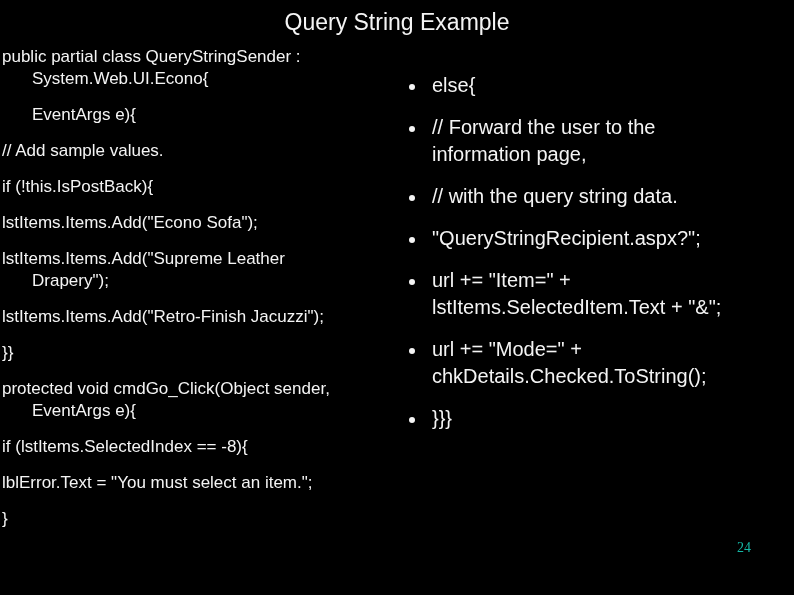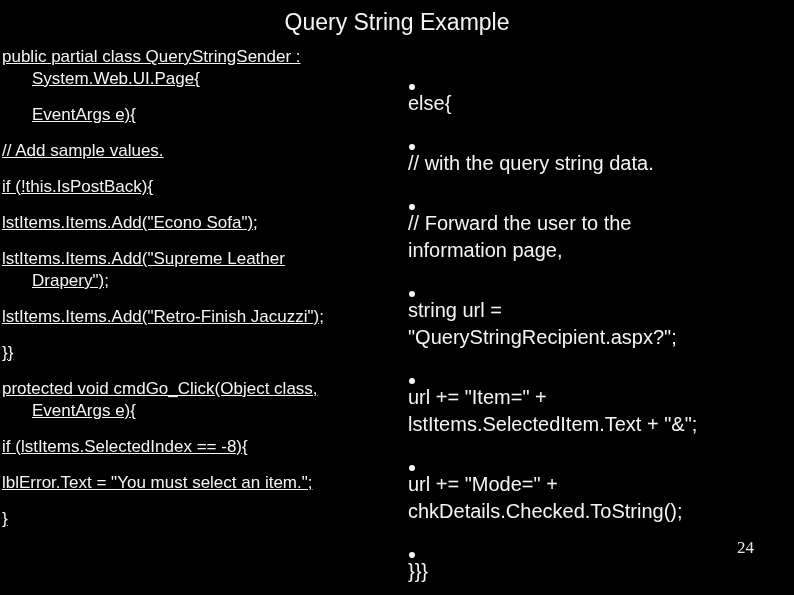--- a/index.html
+++ b/index.html
@@ -36,39 +36,37 @@
     width: 396px;
     color: #f4f4f4;
     font-size: 17px;
     line-height: 22px;
   }
   .para {
     margin-bottom: 14px;
   }
   .code-line {
     white-space: nowrap;
-    text-decoration: underline;
   }
   .code-line.cont {
     padding-left: 30px;
   }
   .right-col {
     position: absolute;
     left: 408px;
     top: 72px;
     width: 384px;
     color: #f4f4f4;
     font-size: 20px;
     line-height: 27px;
   }
   .bullet-item {
     display: flex;
     align-items: flex-start;
     margin-bottom: 15px;
-    flex-direction: column;
   }
   .bullet-dot {
     flex: none;
     width: 6px;
     height: 6px;
     border-radius: 50%;
     background: #f4f4f4;
     margin: 12px 17px 0 1px;
   }
   .bullet-lines {
@@ -76,35 +74,35 @@
     min-width: 0;
   }
   .bullet-line {
     white-space: nowrap;
   }
   .page-number {
     position: absolute;
     left: 737px;
     top: 540px;
     font-family: "Liberation Serif", serif;
-    font-size: 17px;
+    font-size: 14px;
     line-height: 16px;
-    color: #e5e5e5;
+    color: #14b8a6;
   }
 </style>
 </head>
 <body style="background: rgb(0, 0, 0);">
 
 <div class="slide">
   <div class="slide-title">Query String Example</div>
 
   <div class="left-col" id="left-col">
       <div class="para">
         <div class="code-line">public partial class QueryStringSender :</div>
-        <div class="code-line cont">System.Web.UI.Page{</div>
+        <div class="code-line cont">System.Web.UI.Econo{</div>
       </div>
       <div class="para">
         <div class="code-line cont">EventArgs e){</div>
       </div>
       <div class="para">
         <div class="code-line">// Add sample values.</div>
       </div>
       <div class="para">
         <div class="code-line">if (!this.IsPostBack){</div>
       </div>
@@ -115,21 +113,21 @@
         <div class="code-line">lstItems.Items.Add("Supreme Leather</div>
         <div class="code-line cont">Drapery");</div>
       </div>
       <div class="para">
         <div class="code-line">lstItems.Items.Add("Retro-Finish Jacuzzi");</div>
       </div>
       <div class="para">
         <div class="code-line">}}</div>
       </div>
       <div class="para">
-        <div class="code-line">protected void cmdGo_Click(Object class,</div>
+        <div class="code-line">protected void cmdGo_Click(Object sender,</div>
         <div class="code-line cont">EventArgs e){</div>
       </div>
       <div class="para">
         <div class="code-line">if (lstItems.SelectedIndex == -8){</div>
       </div>
       <div class="para">
         <div class="code-line">lblError.Text = "You must select an item.";</div>
       </div>
       <div class="para">
         <div class="code-line">}</div>
@@ -139,34 +137,33 @@
   <div class="right-col" id="right-col">
       <div class="bullet-item">
         <span class="bullet-dot" style="background: rgb(244, 244, 244);"></span>
         <div class="bullet-lines">
           <div class="bullet-line">else{</div>
         </div>
       </div>
       <div class="bullet-item">
         <span class="bullet-dot" style="background: rgb(244, 244, 244);"></span>
         <div class="bullet-lines">
-          <div class="bullet-line">// with the query string data.</div>
-        </div>
-      </div>
-      <div class="bullet-item">
-        <span class="bullet-dot" style="background: rgb(244, 244, 244);"></span>
-        <div class="bullet-lines">
           <div class="bullet-line">// Forward the user to the</div>
           <div class="bullet-line">information page,</div>
         </div>
       </div>
       <div class="bullet-item">
         <span class="bullet-dot" style="background: rgb(244, 244, 244);"></span>
         <div class="bullet-lines">
-          <div class="bullet-line">string url =</div>
+          <div class="bullet-line">// with the query string data.</div>
+        </div>
+      </div>
+      <div class="bullet-item">
+        <span class="bullet-dot" style="background: rgb(244, 244, 244);"></span>
+        <div class="bullet-lines">
           <div class="bullet-line">"QueryStringRecipient.aspx?";</div>
         </div>
       </div>
       <div class="bullet-item">
         <span class="bullet-dot" style="background: rgb(244, 244, 244);"></span>
         <div class="bullet-lines">
           <div class="bullet-line">url += "Item=" +</div>
           <div class="bullet-line">lstItems.SelectedItem.Text + "&amp;";</div>
         </div>
       </div>

